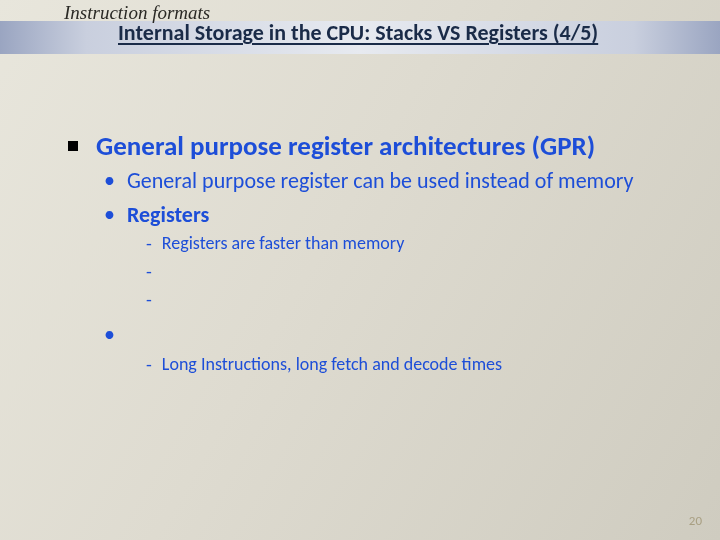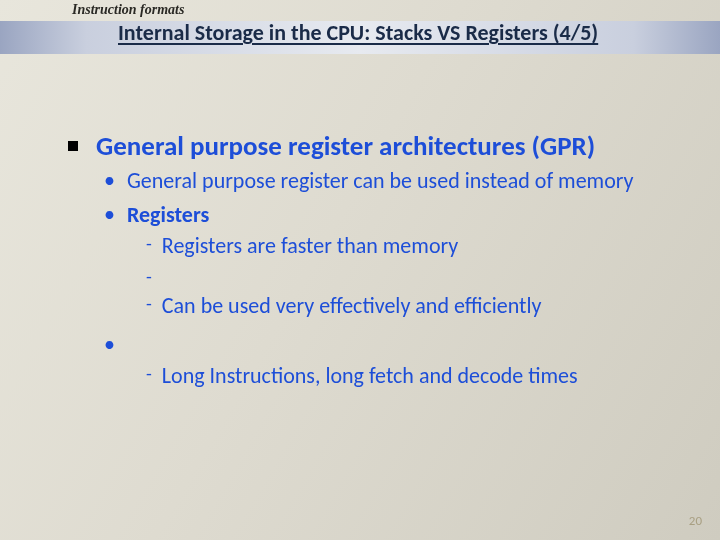--- a/index.html
+++ b/index.html
@@ -13,25 +13,25 @@
     position: absolute;
     top: 21px;
     left: 0;
     width: 720px;
     height: 33px;
     background: linear-gradient(to right, #9aa5c1 0%, #c9cfde 12%, #e7eaf0 50%, #c9cfde 88%, #9aa5c1 100%);
   }
   .kicker {
     position: absolute;
     top: 2px;
-    left: 72px;
+    left: 64px;
     font-family: "Times New Roman", serif;
     font-style: italic;
-    font-weight: bold;
-    font-size: 14px;
+    font-weight: normal;
+    font-size: 19px;
     color: #2a2925;
   }
   .title {
     position: absolute;
     top: 19px;
     left: 118px;
     font-size: 22px;
     font-weight: bold;
     color: #1a2b48;
     text-decoration: underline;
@@ -86,21 +86,21 @@
     margin-left: 78px;
     margin-top: 4px;
   }
   .l3 .b3 {
     flex: 0 0 auto;
     font-size: 19px;
     line-height: 1.25;
     margin-right: 10px;
   }
   .l3 .t3 {
-    font-size: 22px;
+    font-size: 18px;
     line-height: 1.3;
   }
   .pagenum {
     position: absolute;
     right: 18px;
     bottom: 12px;
     font-size: 13px;
     color: #a89f82;
     margin-top: 48px;
   }
@@ -129,21 +129,20 @@
   </div>
   <div class="l3">
     <div class="b3">-</div>
     <div class="t3">Registers are faster than memory</div>
   </div>
   <div class="l3">
     <div class="b3">-</div>
   </div>
   <div class="l3">
     <div class="b3">-</div>
-    <div class="t3">Can be used very effectively and efficiently</div>
   </div>
 
   <div class="l2" style="margin-top:10px;">
     <div class="b2">•</div>
   </div>
   <div class="l3">
     <div class="b3">-</div>
     <div class="t3">Long Instructions, long fetch and decode times</div>
   </div>
 </div>

